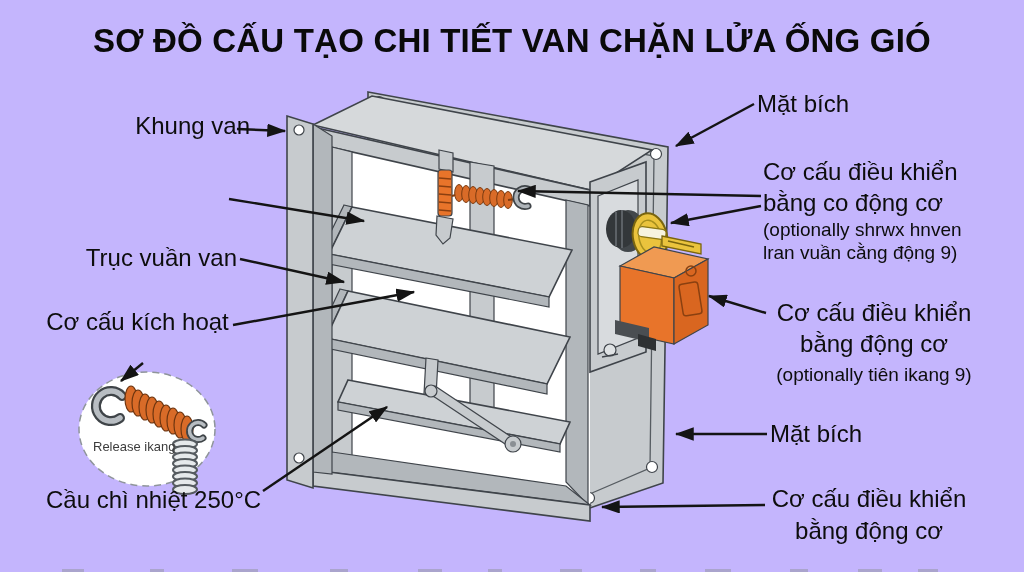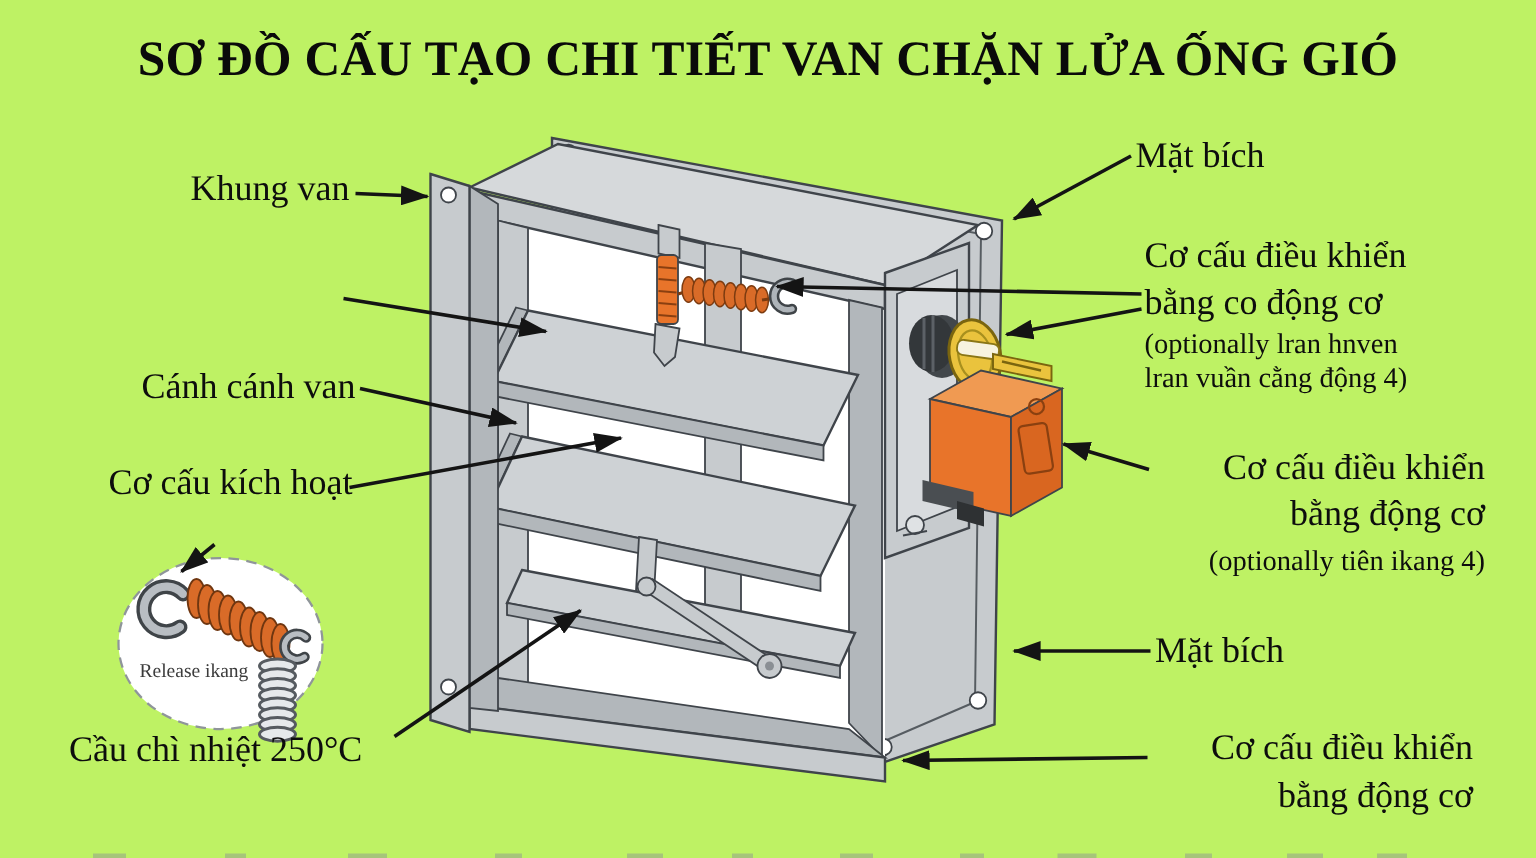--- a/index.html
+++ b/index.html
@@ -1,21 +1,21 @@
 <!DOCTYPE html>
 <html style="--line-black: #141414; --frame-gray: #c7cbce; --frame-dark: #b2b7bb; --actuator-orange: #e8742a; --actuator-orange-light: #f09a52; --actuator-orange-dark: #d96620; --knob-yellow: #eac33d; --spring-orange: #d96b28;"><head>
 <meta charset="utf-8">
 <style>
   html,body{margin:0;padding:0;background:#fff;}
-  .stage{position:relative;width:1024px;height:572px;background:#bef264;overflow:hidden;
-         font-family:Liberation Serif, serif;color:#0d0d0d;}
+  .stage{position:relative;width:1024px;height:572px;background:#c4b5fd;overflow:hidden;
+         font-family:Liberation Sans, sans-serif;color:#0d0d0d;}
   .title{position:absolute;top:22px;left:0;width:100%;text-align:center;font-weight:bold;
          font-size:33px;letter-spacing:.2px;color:#0a0a0a;white-space:nowrap;}
   .lbl{position:absolute;font-size:24px;line-height:28px;white-space:nowrap;color:#0d0d0d;}
-  .lbl.center{text-align:right;}
+  .lbl.center{text-align:center;}
   .lbl .note{font-size:19px;line-height:23px;font-weight:400;}
   .lbl .big{font-size:24px;line-height:31px;}
   .inset-lbl{position:absolute;font-size:13px;color:#3c3c3c;white-space:nowrap;}
   svg{position:absolute;left:0;top:0;}
   .ln{stroke:var(--line-black,#141414);stroke-width:2.4;fill:none;}
   .f-gray{fill:var(--frame-gray,#c7cbce);}
   .f-gray-l{fill:#d6d9db;}
   .f-gray-d{fill:var(--frame-dark,#b2b7bb);}
   .f-orange{fill:var(--actuator-orange,#e8742a);}
   .f-orange-l{fill:var(--actuator-orange-light,#f09a52);}
@@ -203,44 +203,44 @@
         <rect x="640" y="569" width="16" height="3"></rect>
       <rect x="705" y="569" width="26" height="3"></rect>
         <rect x="790" y="569" width="18" height="3"></rect>
       <rect x="858" y="569" width="24" height="3"></rect>
         <rect x="918" y="569" width="20" height="3"></rect>
     </g>
   </svg>
 
   <div class="title">SƠ ĐỒ CẤU TẠO CHI TIẾT VAN CHẶN LỬA ỐNG GIÓ</div>
 
-  <div class="lbl" style="right:791px;top:112px;">Khung van</div>
-  <div class="lbl" style="right:787px;top:244px;">Cánh cánh van</div>
+  <div class="lbl" style="right:774px;top:112px;">Khung van</div>
+  <div class="lbl" style="right:787px;top:244px;">Trục vuần van</div>
 
   <div class="lbl center" style="left:40px;top:308px;width:195px;">
     <div>Cơ cấu kích hoạt</div>
   </div>
 
   <div class="inset-lbl" style="left:93px;top:439px;">Release ikang</div>
 
   <div class="lbl" style="left:46px;top:486px;">Cầu chì nhiệt 250°C</div>
 
   <div class="lbl" style="left:757px;top:90px;">Mặt bích</div>
 
   <div class="lbl" style="left:763px;top:156px;">
     <div class="big">Cơ cấu điều khiển</div>
     <div class="big">bằng co động cơ</div>
-    <div class="note">(optionally lran hnven</div>
-    <div class="note">lran vuần cằng động 4)</div>
+    <div class="note">(optionally shrwx hnven</div>
+    <div class="note">lran vuần cằng động 9)</div>
   </div>
 
   <div class="lbl center" style="left:758px;top:297px;width:232px;">
     <div class="big">Cơ cấu điều khiển</div>
     <div class="big">bằng động cơ</div>
-    <div class="note" style="margin-top:4px;">(optionally tiên ikang 4)</div>
+    <div class="note" style="margin-top:4px;">(optionally tiên ikang 9)</div>
   </div>
 
   <div class="lbl" style="left:770px;top:420px;">Mặt bích</div>
 
   <div class="lbl center" style="left:756px;top:483px;width:226px;line-height:32px;">
     <div>Cơ cấu điều khiển</div>
     <div>bằng động cơ</div>
   </div>
 
 </div>

